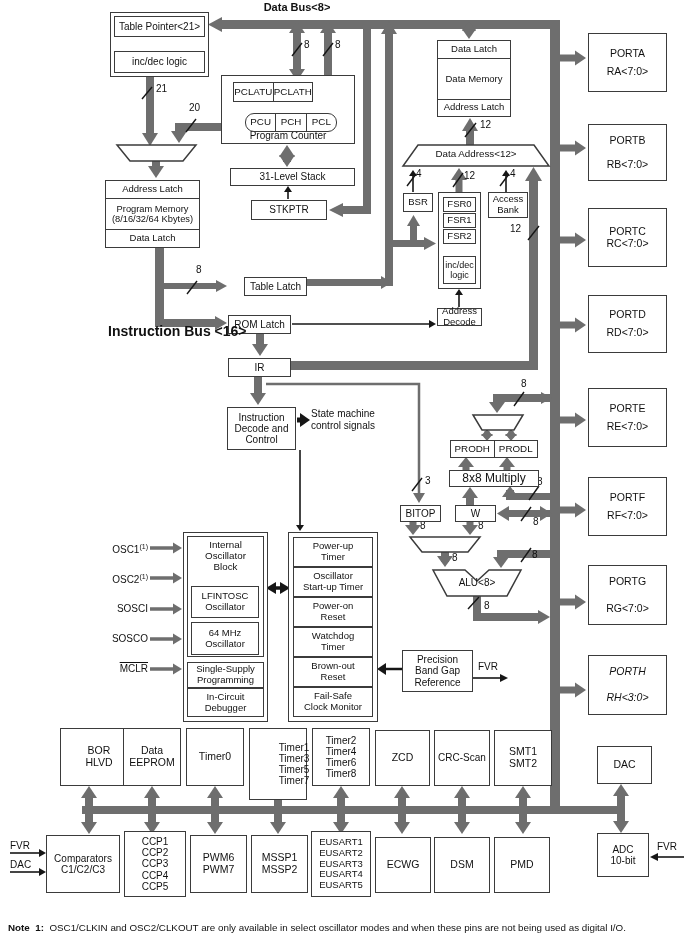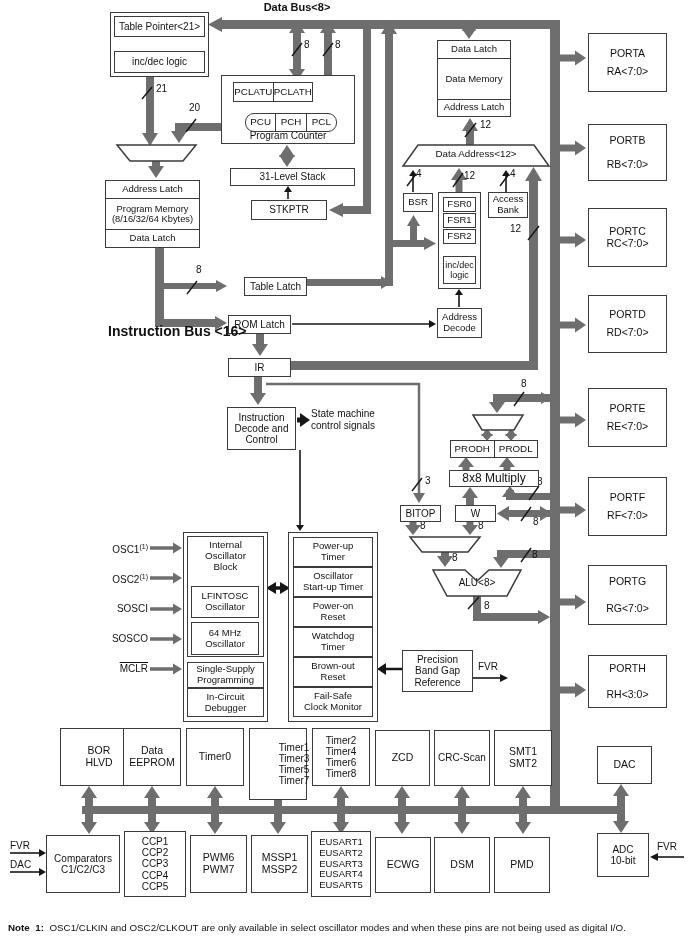--- a/index.html
+++ b/index.html
@@ -363,21 +363,21 @@
       <span>FSR2</span>
     </div>
 <div class="bx xs" style="left:443px;top:256px;width:33px;height:28px;">
   <span>inc/dec</span>
   <span>logic</span>
 </div>
 <div class="bx sm" style="left:488px;top:192px;width:40px;height:26px;">
   <span>Access</span>
   <span>Bank</span>
 </div>
-<div class="bx sm" style="left:437px;top:308px;width:45px;height:30px;">
+<div class="bx sm" style="left:437px;top:308px;width:45px;height:18px;">
   <span>Address</span>
   <span>Decode</span>
 </div>
 
 <div class="bx row" style="left:450px;top:440px;width:88px;height:18px;font-size:9.8px;">
   <div class="cell">
         <span>PRODH</span>
       </div>
   <div class="cell">
         <span>PRODL</span>
@@ -477,21 +477,21 @@
       <span>RE&lt;7:0&gt;</span>
     </div>
 <div class="bx" style="left:588px;top:477px;width:79px;height:59px;gap:6px;">
       <span>PORTF</span>
       <span>RF&lt;7:0&gt;</span>
     </div>
 <div class="bx" style="left:588px;top:565px;width:79px;height:60px;gap:15px;">
       <span>PORTG</span>
       <span>RG&lt;7:0&gt;</span>
     </div>
-<div class="bx" style="left:588px;top:655px;width:79px;height:53px;gap:14px;">
+<div class="bx" style="left:588px;top:655px;width:79px;height:60px;gap:14px;font-style:italic;">
       <span>PORTH</span>
       <span>RH&lt;3:0&gt;</span>
     </div>
 
 <div class="bx" style="left:60px;top:728px;width:78px;height:58px;">
       <span>BOR</span>
       <span>HLVD</span>
     </div>
 <div class="bx" style="left:123px;top:728px;width:58px;height:58px;">
       <span>Data</span>

